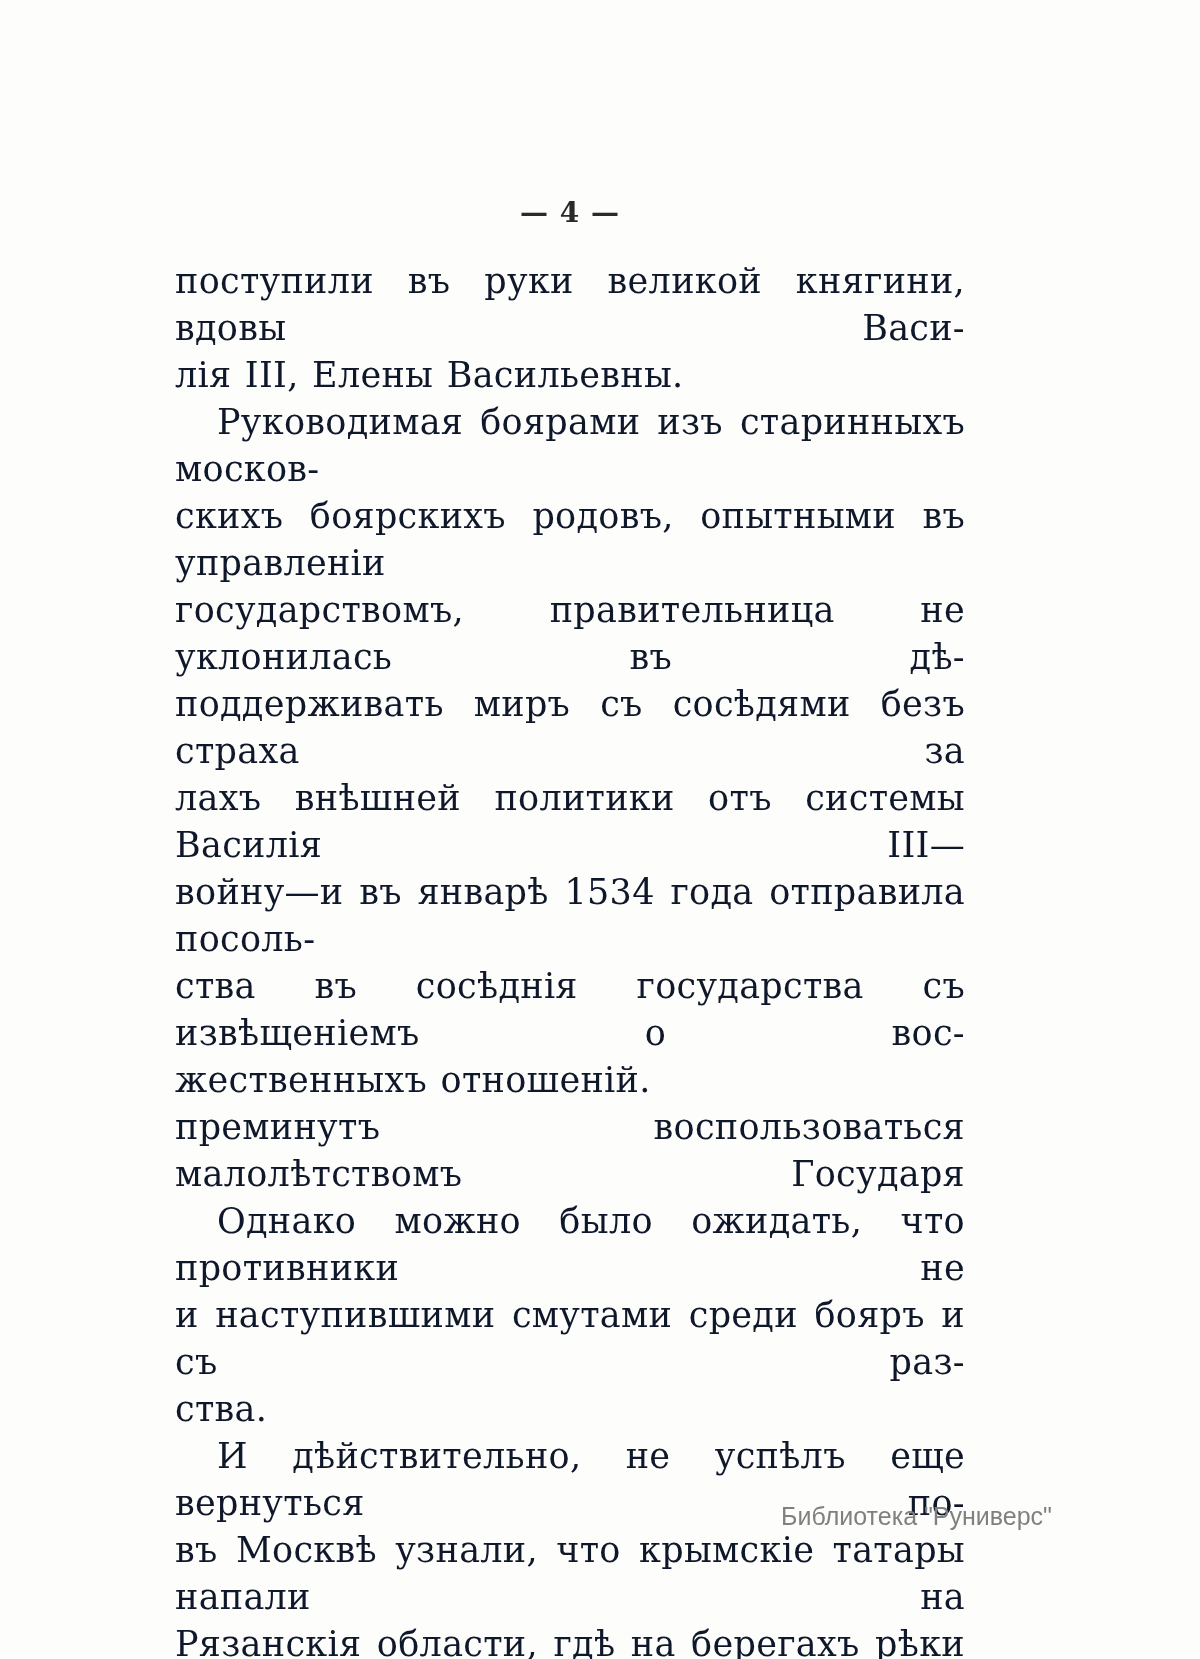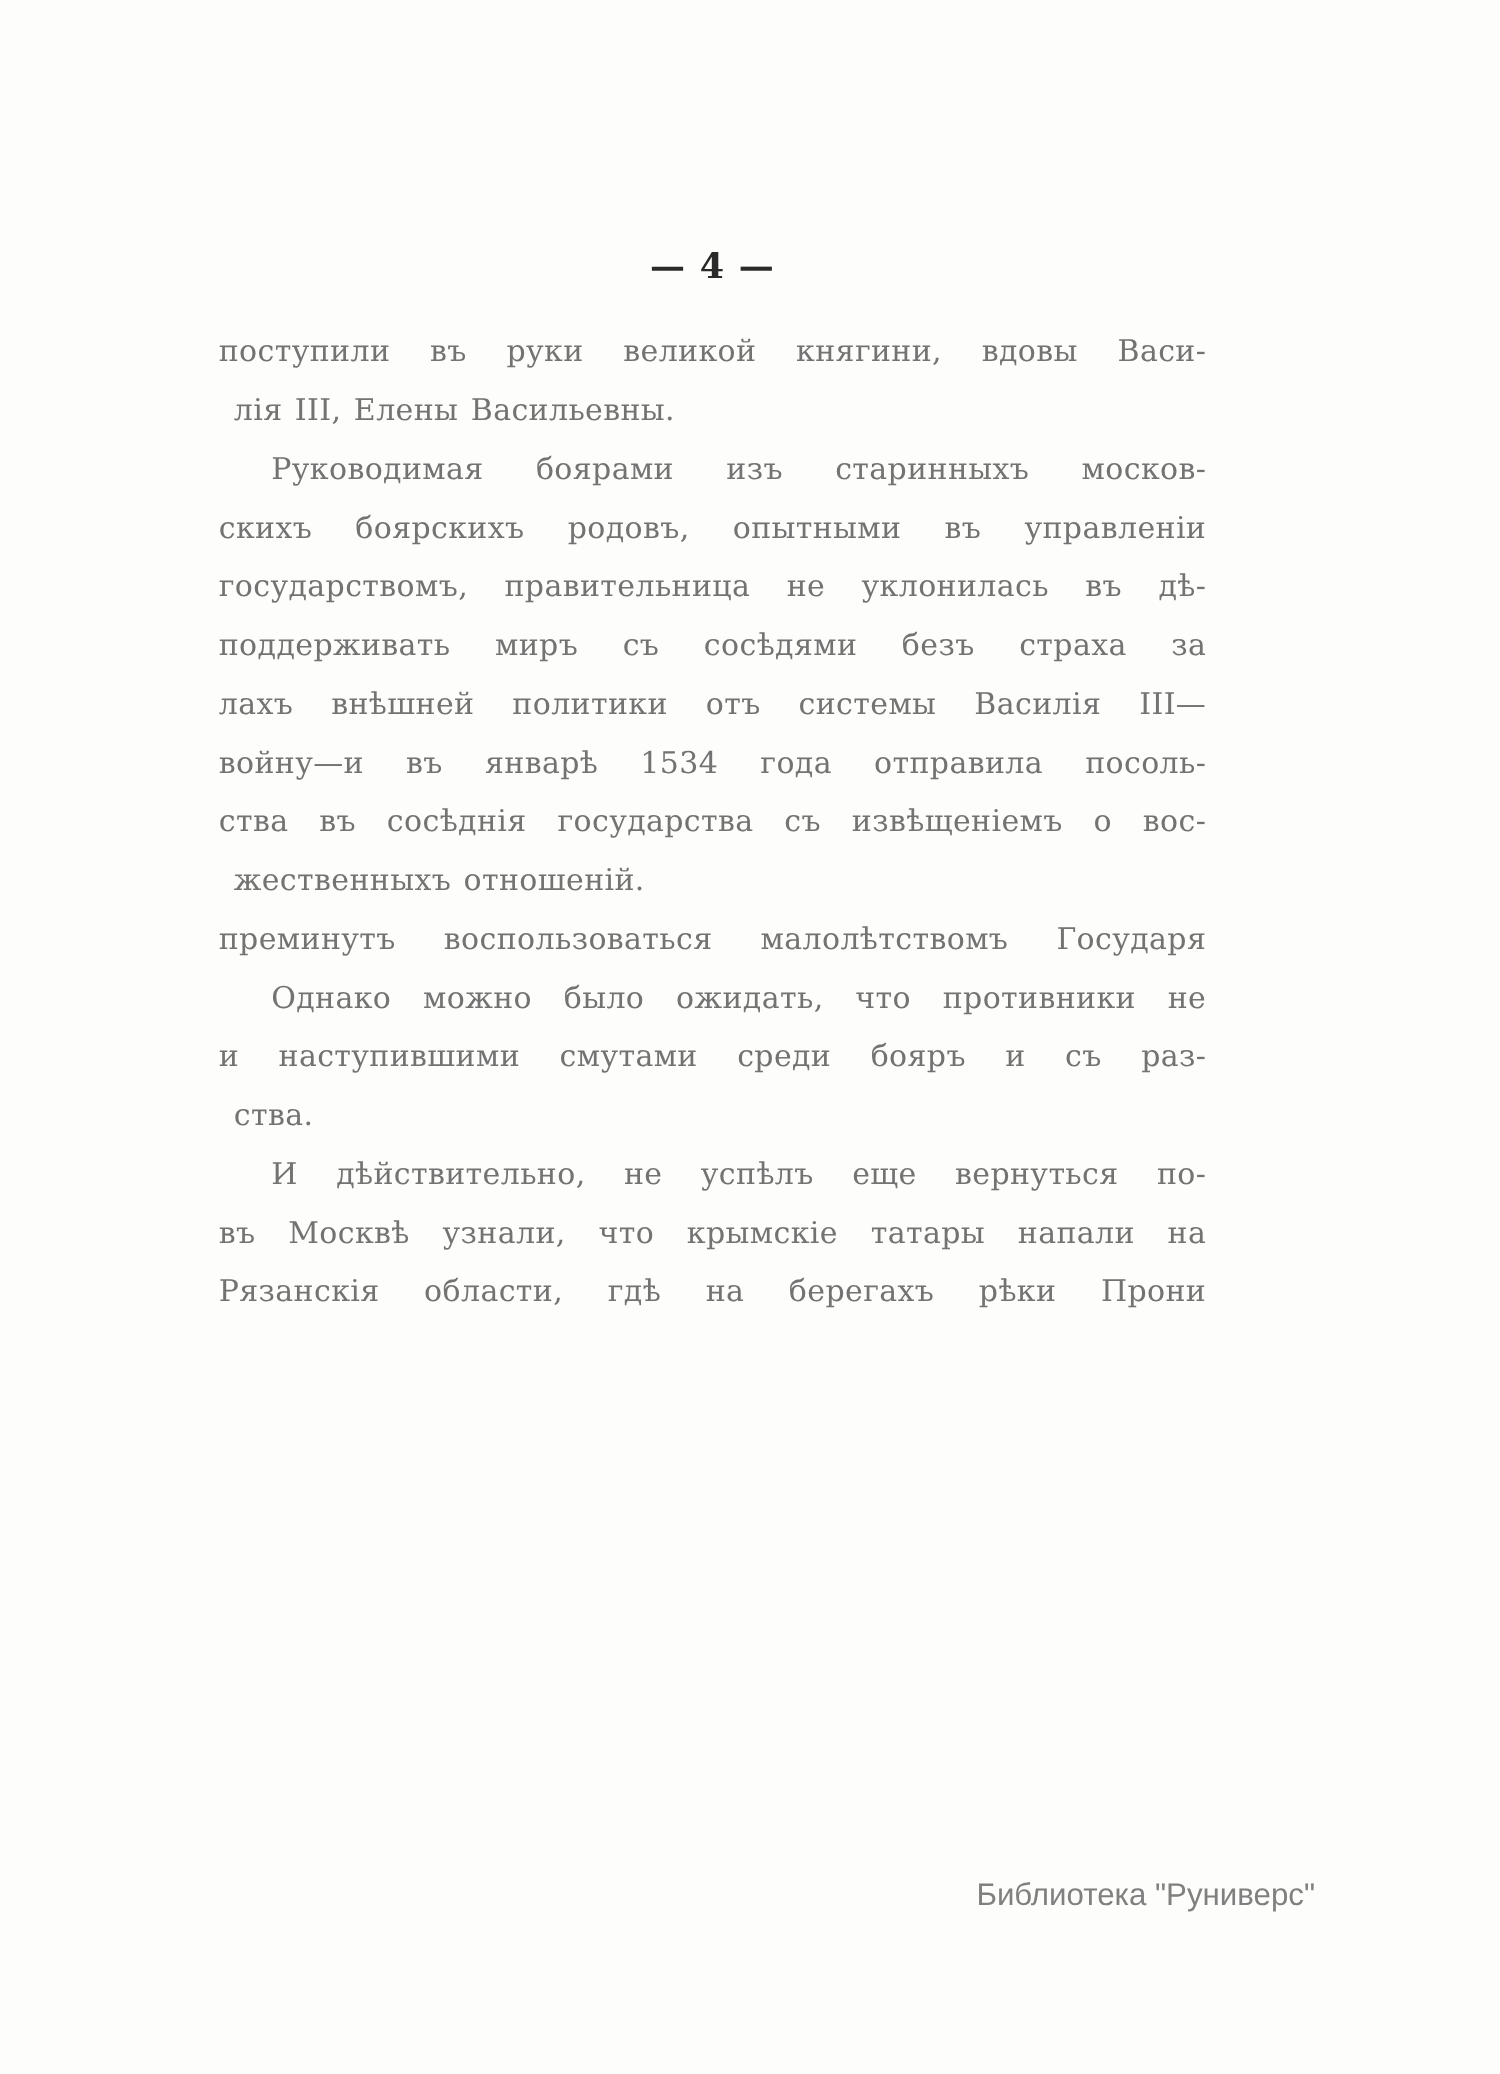--- a/index.html
+++ b/index.html
@@ -32,31 +32,30 @@
     position: absolute;
     top: 258px;
     left: 175px;
     width: 790px;
   }
   .paragraph {
     margin: 0;
     padding: 0;
   }
   .line {
-    font-size: 24px;
+    font-size: 35px;
     line-height: 47px;
     text-align: justify;
     text-align-last: justify;
     letter-spacing: 0.3px;
     word-spacing: 2px;
-    color: #737373;
+    color: #0f172a;
   }
   .line.last {
     text-align-last: left;
-    margin-left: 12px;
   }
   .line.indent {
     text-indent: 42px;
   }
   .watermark {
     position: absolute;
     top: 1502px;
     right: 148px;
     font-family: "Liberation Sans", sans-serif;
     font-size: 25px;

